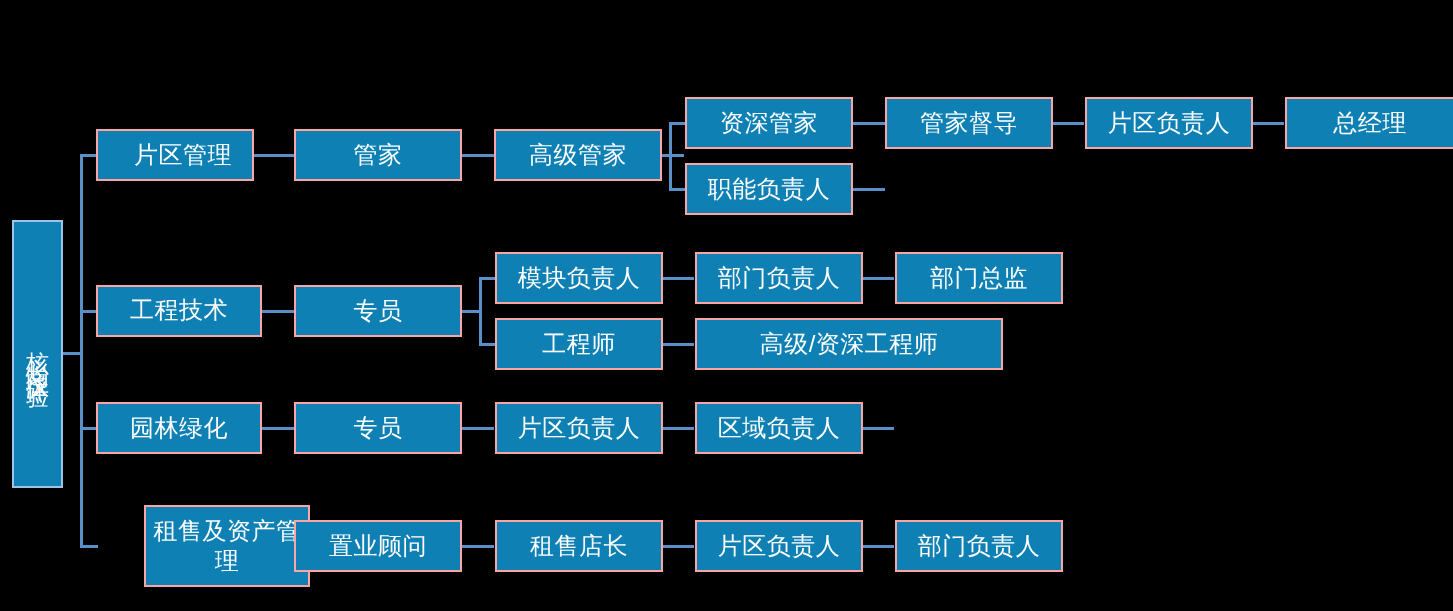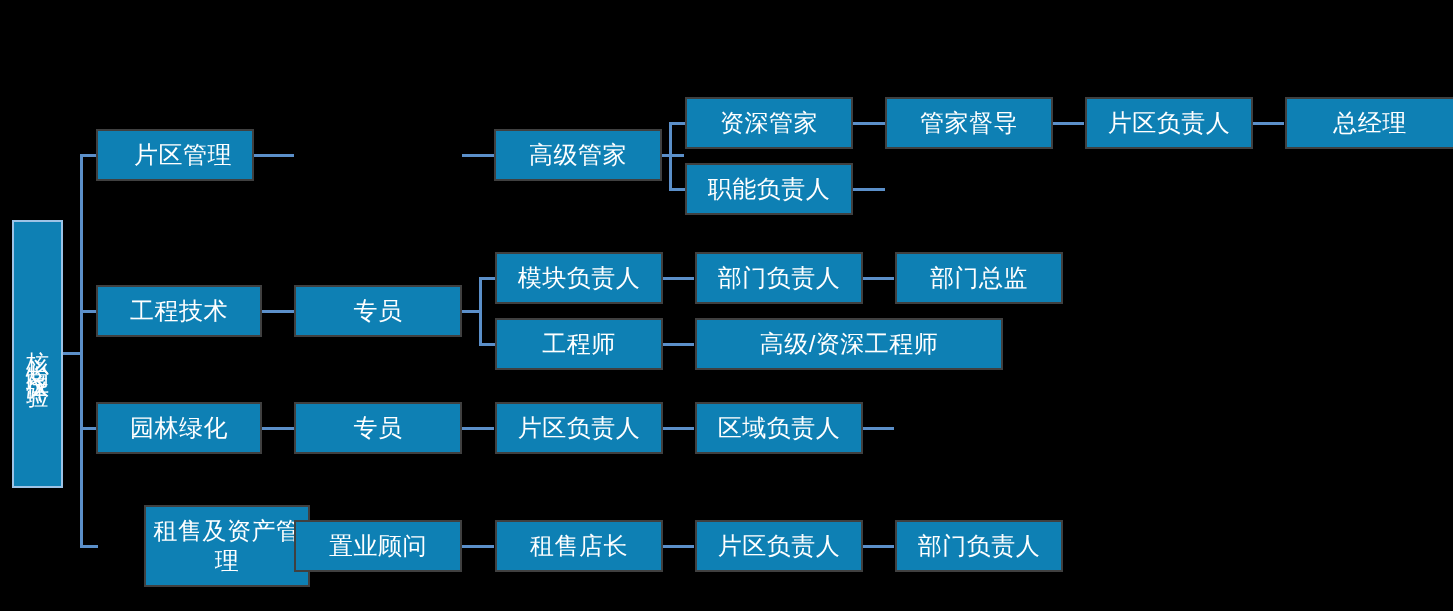--- a/index.html
+++ b/index.html
@@ -15,21 +15,21 @@
     position: relative;
     width: 1453px;
     height: 611px;
     background: #000000;
     overflow: hidden;
   }
   .node {
     position: absolute;
     box-sizing: border-box;
     background: #0e80b4;
-    border: 2px solid #404040;
+    border: 2px solid #fca5a5;
     color: #ffffff;
     display: flex;
     align-items: center;
     justify-content: center;
     text-align: center;
     font-size: 24px;
     line-height: 1.15;
     letter-spacing: 0.5px;
     z-index: 3;
     padding: 0 4px;
@@ -97,30 +97,31 @@
   <div class="conn h" style="left:862px; top:427px; width:32px;"></div>
 
   <div class="conn h" style="left:262px; top:545px; width:32px;"></div>
   <div class="conn h" style="left:462px; top:545px; width:32px;"></div>
   <div class="conn h" style="left:662px; top:545px; width:32px;"></div>
   <div class="conn h" style="left:862px; top:545px; width:32px;"></div>
 
   <div class="node root" style="left:12px; top:220px; width:51px; height:268px;">核心岗位体验</div>
 
   <div class="node" style="left:96px; top:129px; width:158px; height:52px;padding-left:20px;">片区管理</div>
+  <div class="node" style="left:294px; top:129px; width:168px; height:52px;">管家</div>
   <div class="node" style="left:494px; top:129px; width:168px; height:52px;">高级管家</div>
 
   <div class="node" style="left:685px; top:97px; width:168px; height:52px;">资深管家</div>
   <div class="node" style="left:885px; top:97px; width:168px; height:52px;">管家督导</div>
   <div class="node" style="left:1085px; top:97px; width:168px; height:52px;">片区负责人</div>
   <div class="node" style="left:1285px; top:97px; width:170px; height:52px;">总经理</div>
 
   <div class="node" style="left:685px; top:163px; width:168px; height:52px;">职能负责人</div>
 
-  <div class="node" style="left:96px; top:285px; width:166px; height:52px;">工程技术</div>
+  <div class="node" style="left:96px; top:285px; width:166px; height:52px;font-family:Liberation Serif, serif;">工程技术</div>
   <div class="node" style="left:294px; top:285px; width:168px; height:52px;">专员</div>
 
   <div class="node" style="left:495px; top:252px; width:168px; height:52px;">模块负责人</div>
   <div class="node" style="left:695px; top:252px; width:168px; height:52px;">部门负责人</div>
   <div class="node" style="left:895px; top:252px; width:168px; height:52px;">部门总监</div>
 
   <div class="node" style="left:495px; top:318px; width:168px; height:52px;">工程师</div>
   <div class="node" style="left:695px; top:318px; width:308px; height:52px;">高级/资深工程师</div>
 
   <div class="node" style="left:96px; top:402px; width:166px; height:52px;">园林绿化</div>

